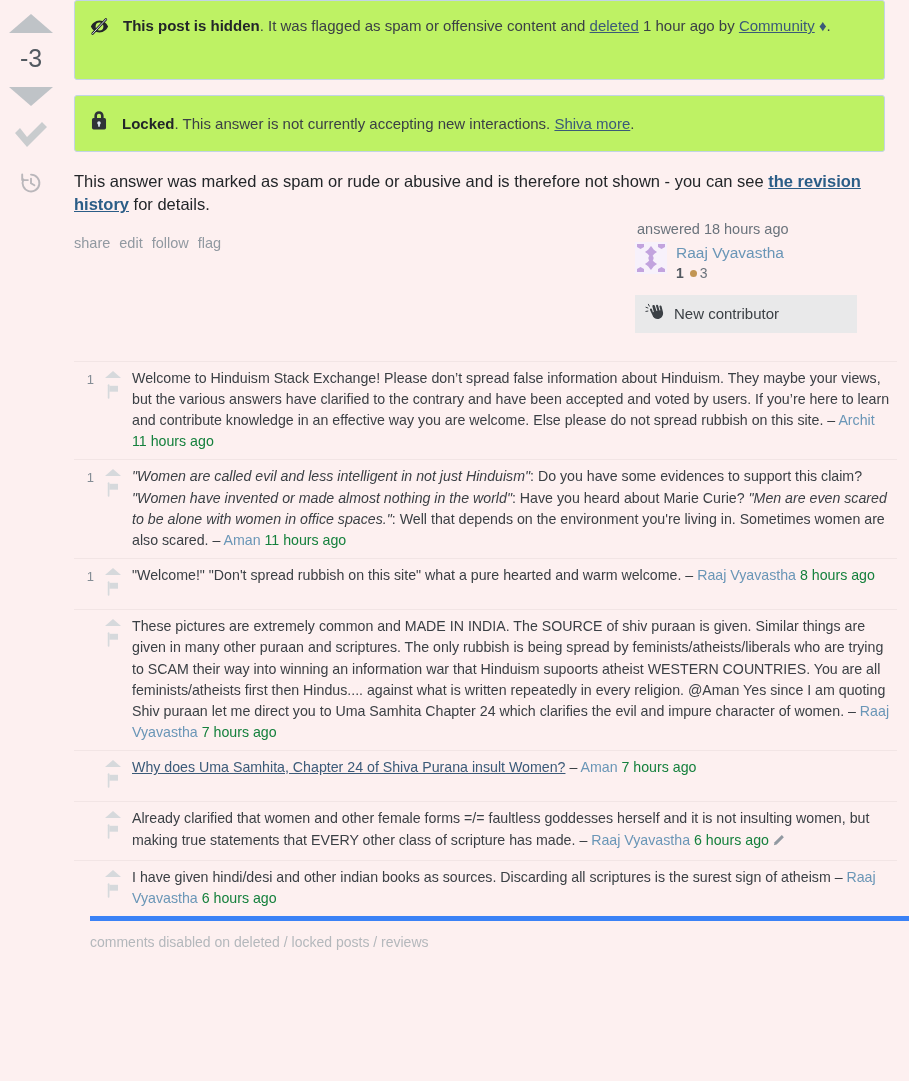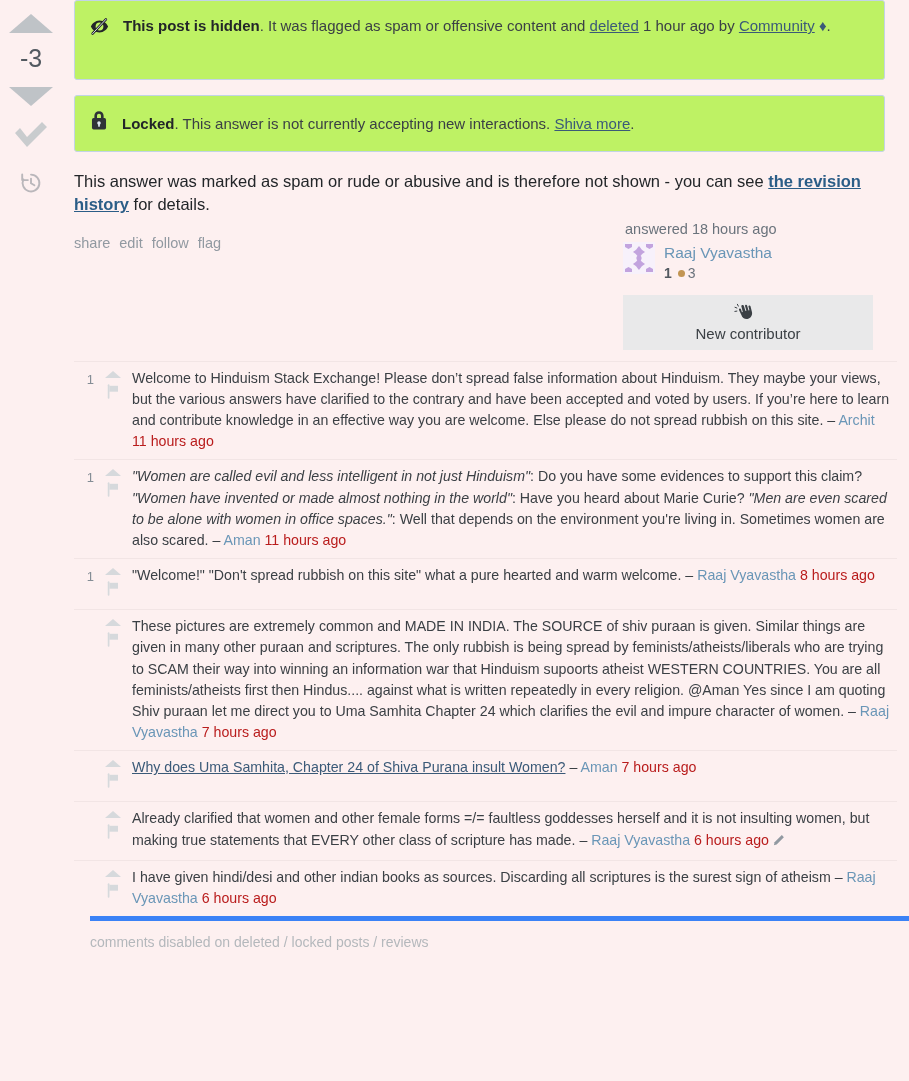--- a/index.html
+++ b/index.html
@@ -104,21 +104,21 @@
     margin-right: 9px;
     cursor: pointer;
   }
 
   .signature-row {
     position: relative;
     height: 110px;
   }
   .user-info {
     position: absolute;
-    right: 12px;
+    right: 0;
     top: -30px;
     width: 250px;
   }
   .user-action-time {
     font-size: 14.5px;
     color: #6a737c;
     margin-bottom: 5px;
     padding-left: 2px;
   }
   .user-row { display: flex; align-items: flex-start; }
@@ -145,23 +145,22 @@
     background: #c29553; display: inline-block; margin-right: 3px;
   }
   .new-contrib {
     margin-top: 12px;
     background: #e9e9ea;
     padding: 8px 10px;
     display: flex;
     align-items: center;
     font-size: 15px;
     color: #3b4045;
-    width: 250px;
+    width: 222px;
     box-sizing: border-box;
-    flex-direction: column;
   }
   .new-contrib .wave { margin-right: 9px; }
 
   
   .comments { margin-left: 74px; width: 823px; box-sizing: border-box; }
   .comment {
     display: flex;
     border-top: 1px solid #f2e5e5;
     padding: 6px 0 7px 0;
     font-size: 14.2px;
@@ -188,21 +187,21 @@
     width: 0; height: 0;
     border-left: 8px solid transparent;
     border-right: 8px solid transparent;
     border-bottom: 7px solid #d6d9dc;
     cursor: pointer;
   }
   .c-flag { margin-top: 6px; cursor: pointer; }
   .c-text { flex: 1 1 auto; padding-right: 6px; }
   .c-text i { font-style: italic; }
   .c-user { color: #6a96b7; cursor: pointer; margin-top: 32px; }
-  .c-date { color: #b91c1c; margin-top: 8px; }
+  .c-date { color: #15803d; margin-top: 8px; }
   .c-link { color: #3b5a78; text-decoration: underline; cursor: pointer; }
   .c-pencil { display: inline-block; vertical-align: -2px; margin-left: 3px; }
   .comments-footer {
     border-top: 5px solid #3b82f6;
     padding: 13px 0 0 0;
     font-size: 14px;
     color: #b4b8bc;
     margin-left: 90px;
     width: 823px;
   }

